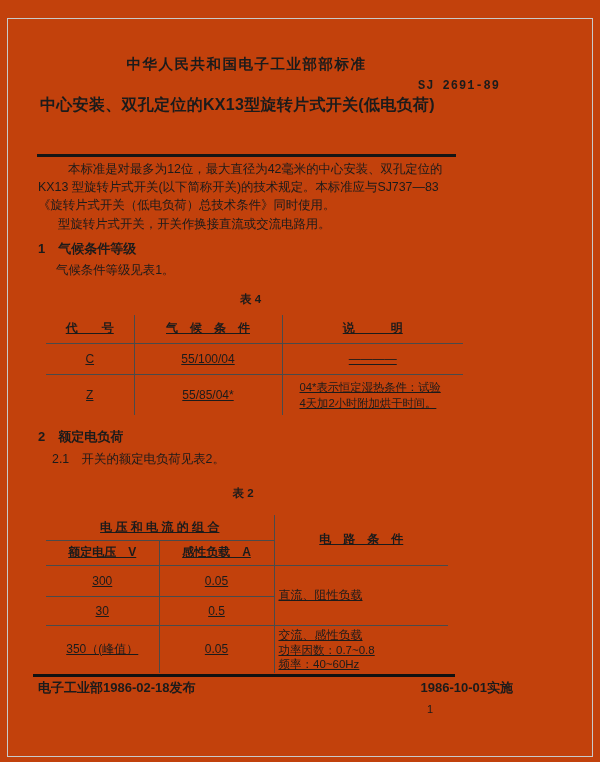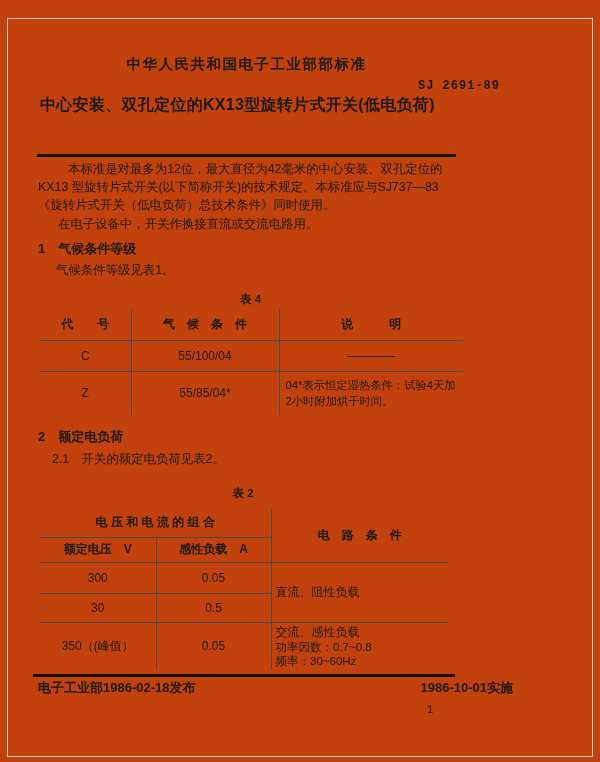--- a/index.html
+++ b/index.html
@@ -82,29 +82,29 @@
   }
   .tbl1 { left: 38px; top: 307px; width: 425px; }
   .tbl2 { left: 38px; top: 507px; width: 410px; }
   td, th {
     border: 1px solid #4a4a4a;
     font-size: 12px;
     text-align: center;
     vertical-align: middle;
     padding: 2px 4px;
   }
-  .tbl1, .tbl2 { border: 2px solid #c2410c; }
+  .tbl1, .tbl2 { border: 8px solid #c2410c; text-decoration: underline; }
   .tbl1 td, .tbl1 th, .tbl2 td, .tbl2 th { border-color: #4a4a4a; }
   th { font-weight: bold; }
   .tbl1 .row-head { height: 32px; }
   .tbl1 .row-c { height: 31px; }
   .tbl1 .row-z { height: 45px; }
   .cell-note {
     text-align: left; font-size: 11.3px; line-height: 16px;
-    padding: 4px 6px;
+    padding: 4px 17px;
   }
   .tbl2 .row-h1 { height: 29px; }
   .tbl2 .row-h2 { height: 25px; }
   .tbl2 .row-d1 { height: 31px; }
   .tbl2 .row-d2 { height: 29px; }
   .tbl2 .row-d3 { height: 46px; }
   .cell-cond {
     text-align: left; font-size: 12px;
   }
   .cell-cond .line { display: block; font-size: 11.5px; line-height: 14px; }
@@ -132,21 +132,21 @@
   <div class="scan-border"></div>
 
   <div class="org-title pre">中华人民共和国电子工业部部标准</div>
   <div class="std-no pre">SJ 2691-89</div>
   <div class="title-line1 pre">中心安装、双孔定位的KX13型旋转片式开关(低电负荷)</div>
 
   <div class="rule-top"></div>
 
   <div class="intro">
     <p class="p1">本标准是对最多为12位，最大直径为42毫米的中心安装、双孔定位的KX13 型旋转片式开关(以下简称开关)的技术规定。本标准应与SJ737—83《旋转片式开关（低电负荷）总技术条件》同时使用。</p>
-    <p class="p2">在电子设备中，开关作换接直流或交流电路用。</p>
+    <p class="p2">型旋转片式开关，开关作换接直流或交流电路用。</p>
   </div>
 
   <div class="sec-heading h-sec1 pre">1　气候条件等级</div>
   <div class="sec-body b-sec1 pre">气候条件等级见表1。</div>
 
   <div class="tbl-caption cap1 pre">表 4</div>
 
   <table class="tbl1">
     <colgroup>
         <col style="width:92px">
@@ -200,21 +200,21 @@
     <tr class="row-d2">
       <td>30</td>
       <td>0.5</td>
     </tr>
     <tr class="row-d3">
       <td>350（(峰值）</td>
       <td>0.05</td>
       <td class="cell-cond">
         <span class="line">交流、感性负载</span>
         <span class="line">功率因数：0.7~0.8</span>
-        <span class="line">频率：30~60Hz</span>
+        <span class="line">频率：40~60Hz</span>
       </td>
     </tr>
   </tbody>
     </table>
 
   <div class="rule-bottom"></div>
   <div class="footer-row">
     <span>电子工业部1986-02-18发布</span>
     <span>1986-10-01实施</span>
   </div>

